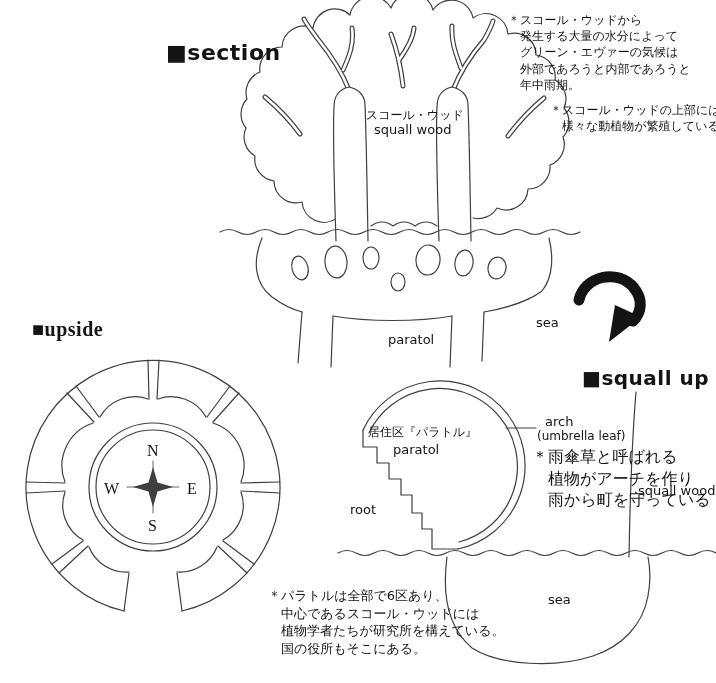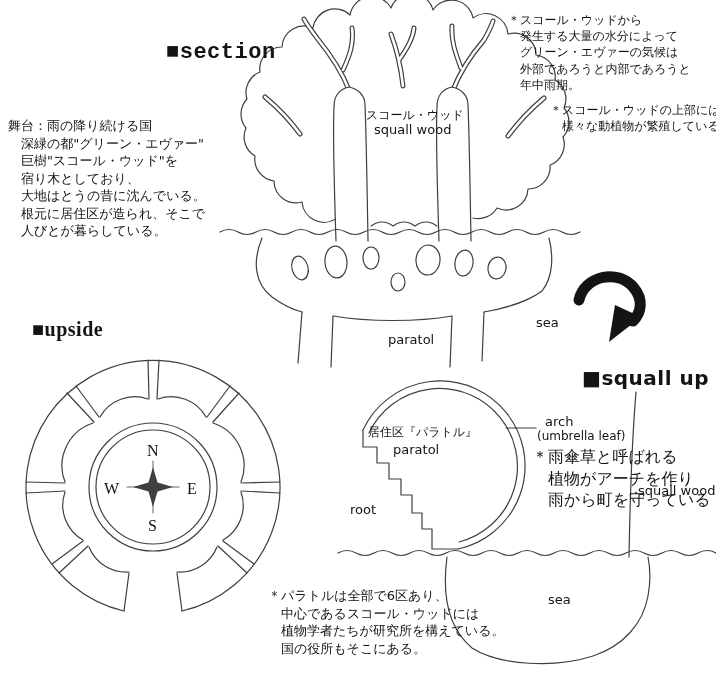--- a/index.html
+++ b/index.html
@@ -84,38 +84,31 @@
 
       <path d="M447,557 C442,595 448,628 472,648 C500,666 556,668 593,656 C623,646 643,624 648,596 C651,580 650,567 648,557"></path>
     </g>
 
     <g>
       <path stroke="#141414" stroke-width="11" fill="none" stroke-linecap="round" d="M579,300 C584,276 618,268 634,288 C643,299 642,312 633,321"></path>
       <polygon fill="#141414" points="609,342 641,317 615,305"></polygon>
     </g>
   </svg>
 
-  <div class="txt h" style="left:166px;top:38px;font-size:22px;font-family:Liberation Mono, monospace;">■section</div>
+  <div class="txt h" style="left:166px;top:38px;font-size:22px;">■section</div>
 
   <div class="txt" style="left:508px;top:12px;font-size:12px;">＊スコール・ウッドから
 　発生する大量の水分によって
 　グリーン・エヴァーの気候は
 　外部であろうと内部であろうと
 　年中雨期。</div>
 
   <div class="txt" style="left:550px;top:102px;font-size:12px;">＊スコール・ウッドの上部には
 　様々な動植物が繁殖している。</div>
 
-  <div class="txt" style="left:8px;top:117px;font-size:13px;">舞台：雨の降り続ける国
-　深緑の都"グリーン・エヴァー"
-　巨樹"スコール・ウッド"を
-　宿り木としており、
-　大地はとうの昔に沈んでいる。
-　根元に居住区が造られ、そこで
-　人びとが暮らしている。</div>
 
   <div class="txt" style="left:366px;top:107px;font-size:12px;">スコール・ウッド</div>
   <div class="txt" style="left:374px;top:121px;font-size:13px;">squall wood</div>
 
   <div class="txt" style="left:388px;top:331px;font-size:13px;">paratol</div>
   <div class="txt" style="left:536px;top:314px;font-size:13px;">sea</div>
 
   <div class="txt h" style="left:32px;top:316px;font-size:20px;font-family:Liberation Serif, serif;">■upside</div>
 
   <div class="txt h" style="left:582px;top:365px;font-size:20px;">■squall up</div>

